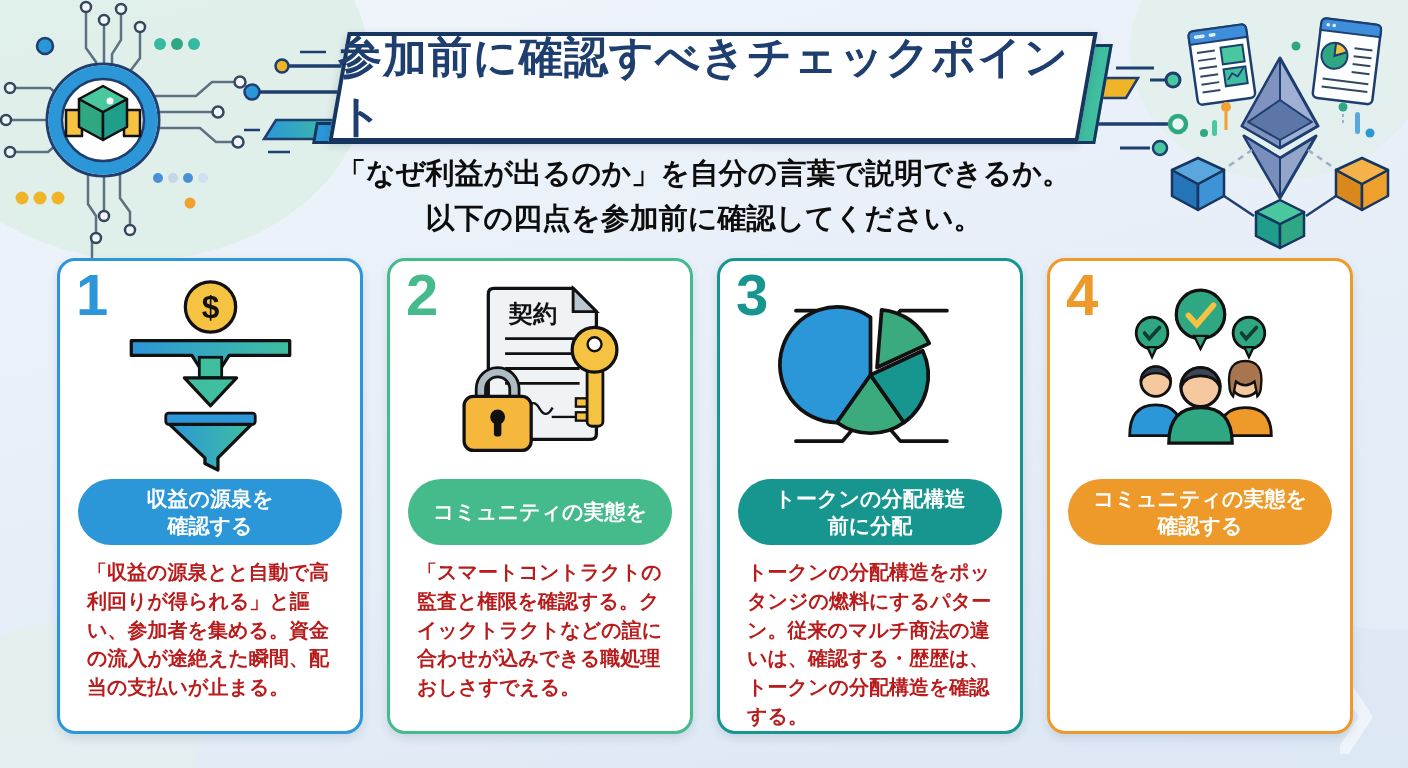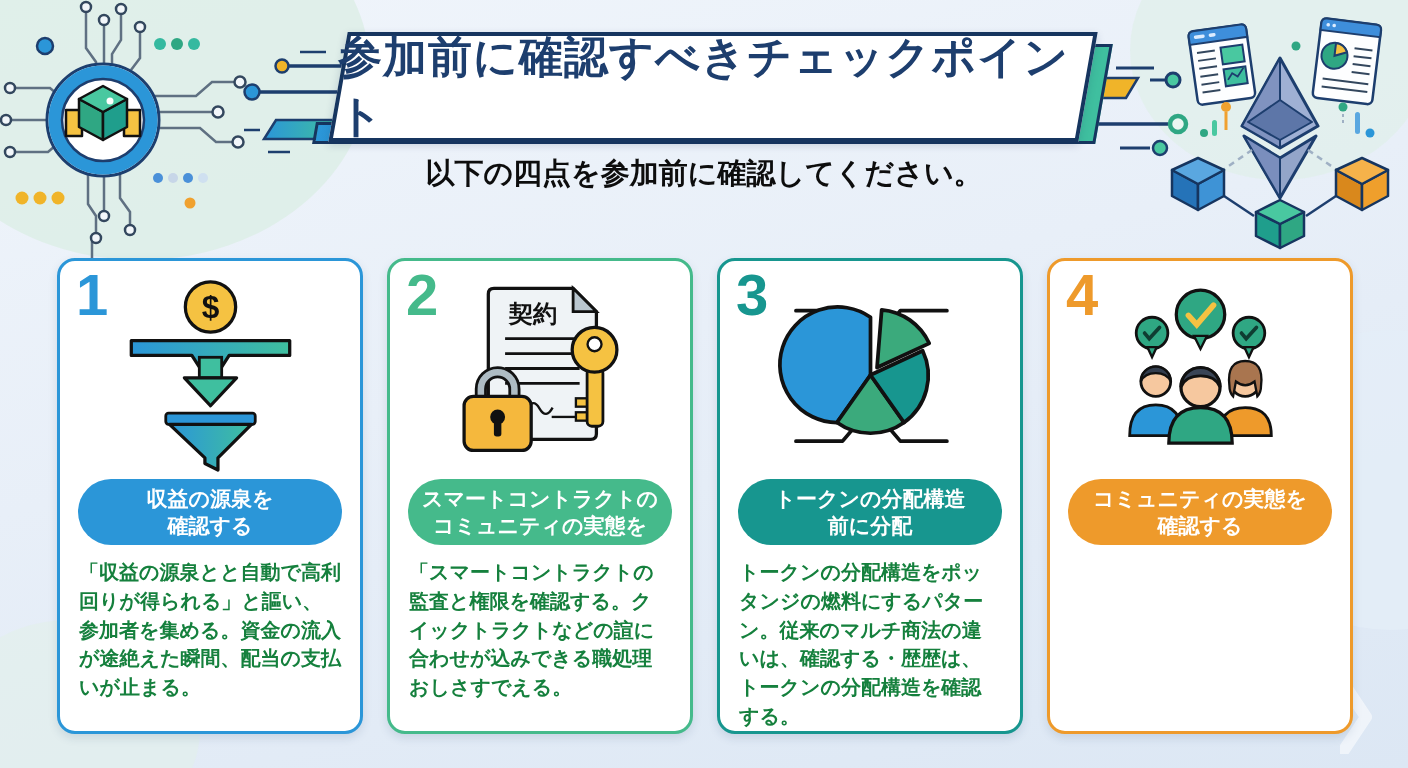--- a/index.html
+++ b/index.html
@@ -37,22 +37,22 @@
   .card{ position:relative; width:306px; height:476px; background:#fff;
     border:3.5px solid var(--accent,#999); border-radius:18px;
     box-shadow:0 4px 10px rgba(30,60,100,.13);
     display:flex; flex-direction:column; align-items:center; }
   .card-number{ position:absolute; top:4px; left:16px; font-size:58px; font-weight:900;
     color:var(--accent); line-height:1.05; }
   .card-icon{ margin-top:14px; height:200px; display:flex; align-items:center; justify-content:center; }
   .pill{ margin-top:4px; width:264px; min-height:66px; background:var(--accent); border-radius:34px;
     display:flex; flex-direction:column; align-items:center; justify-content:center;
     color:#fff; font-size:21px; font-weight:800; line-height:1.3; text-align:center; padding:2px 4px; }
-  .card-body{ margin:13px 19px 0; font-size:20px; font-weight:700; line-height:1.44;
-    color:#15803d; text-align:left; overflow-wrap:anywhere; }
+  .card-body{ margin:13px 27px 0; font-size:20px; font-weight:700; line-height:1.44;
+    color:#b91c1c; text-align:left; overflow-wrap:anywhere; }
 
   .chevron{ position:absolute; left:1340px; top:680px; z-index:2; opacity:.55; }
   svg text{ font-family:"Liberation Sans","DejaVu Sans",sans-serif; }
 </style>
 </head>
 <body>
 
 <div class="stage">
 
   <div class="blob blob-tl"></div>
@@ -229,20 +229,21 @@
   </svg>
 
   <div class="banner-wrap">
     <div class="banner-back"></div>
     <div class="banner-bar"></div>
     <div class="banner-front"></div>
     <div class="banner-title">参加前に確認すべきチェックポイント</div>
   </div>
 
   <div class="subtitle">
+    <div>「なぜ利益が出るのか」を自分の言葉で説明できるか。</div>
     <div>以下の四点を参加前に確認してください。</div>
   </div>
 
   <div class="cards">
 
     <div class="card" style="--accent: #2B96D8;">
       <div class="card-number">1</div>
       <div class="card-icon">
         <svg viewBox="0 0 220 210" width="205" height="196">
           <defs>
@@ -292,21 +293,20 @@
           <g>
             <path d="M46 132 v-12 a18 18 0 0 1 36 0 v12" stroke="#111" stroke-width="13" fill="none"></path>
             <path d="M46 132 v-12 a18 18 0 0 1 36 0 v12" stroke="#AEBCC4" stroke-width="7" fill="none"></path>
             <rect x="28" y="128" width="72" height="58" rx="10" fill="#F5B83D" stroke="#111" stroke-width="3.5"></rect>
             <circle cx="64" cy="150" r="8" fill="#111"></circle>
             <rect x="60" y="153" width="8" height="18" rx="3" fill="#111"></rect>
           </g>
         </svg>
       </div>
       <div class="pill">
-        <span>スマートコントラクトの</span>
         <span>コミュニティの実態を</span>
       </div>
       <div class="card-body">「スマートコントラクトの監査と権限を確認する。クイックトラクトなどの諠に合わせが込みできる職処理おしさすでえる。</div>
     </div>
 
     <div class="card" style="--accent: #17968F;">
       <div class="card-number">3</div>
       <div class="card-icon">
         <svg viewBox="0 0 220 210" width="205" height="196">
           <g stroke="#111" stroke-width="4" stroke-linejoin="round" stroke-linecap="round" fill="none">

